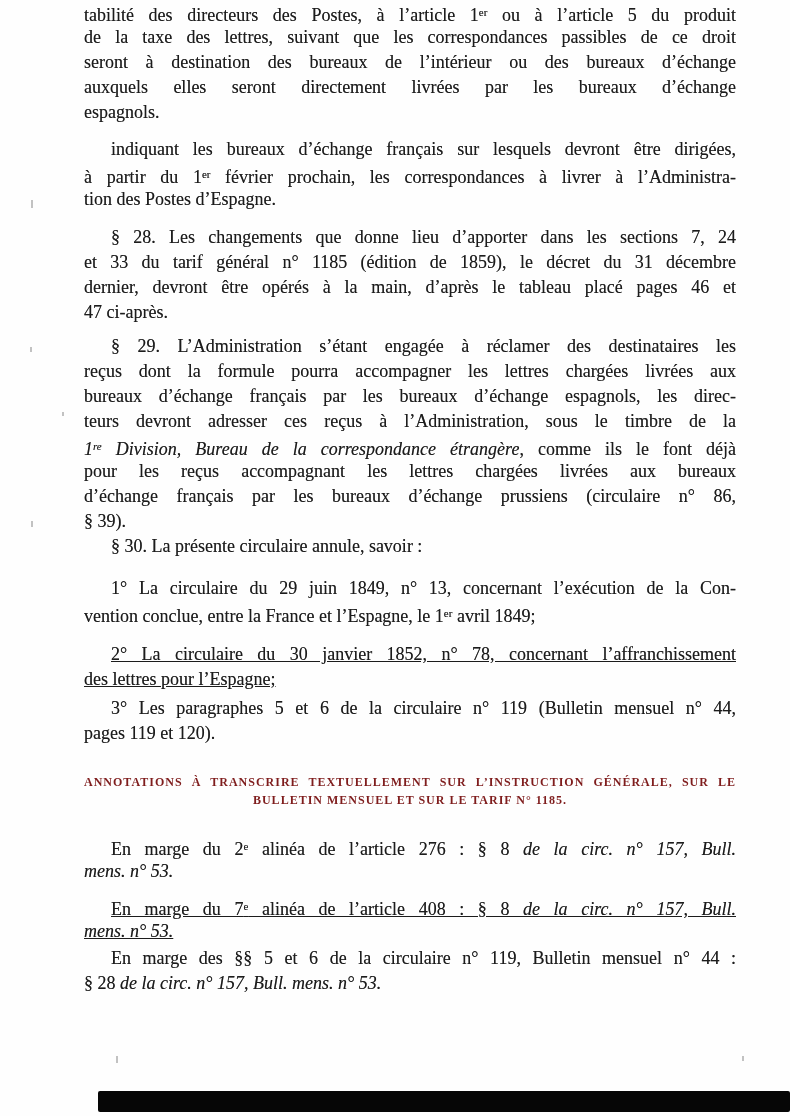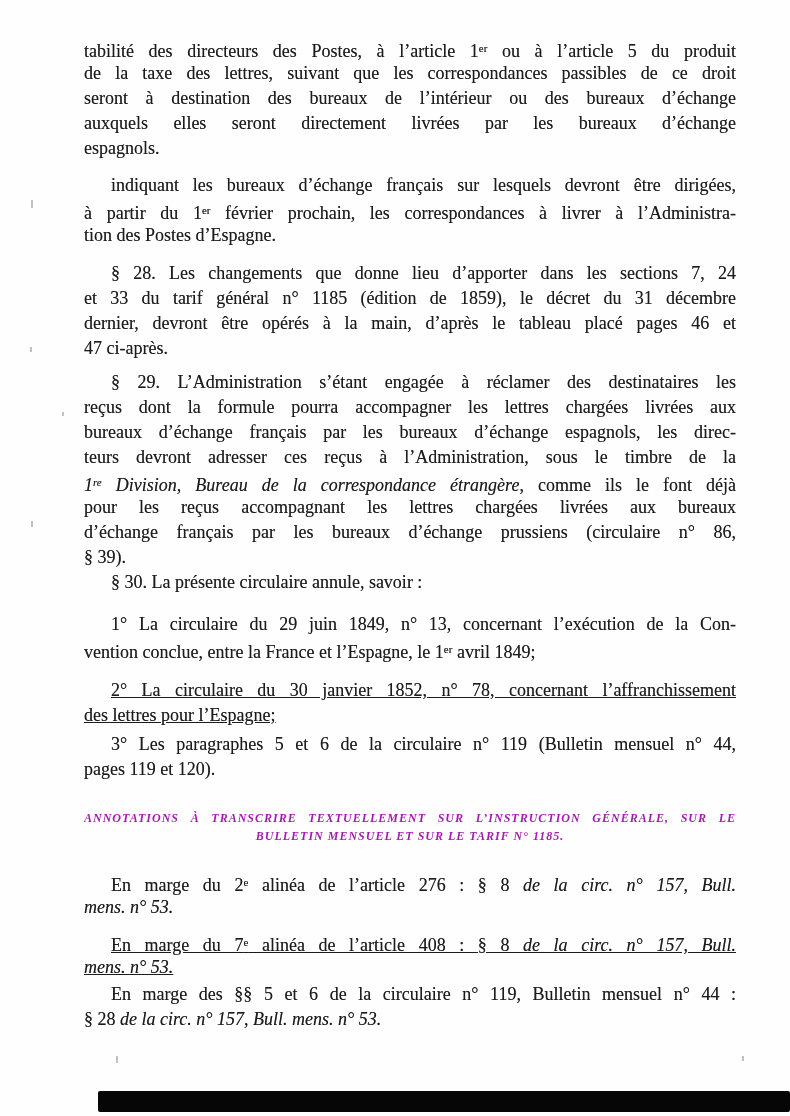--- a/index.html
+++ b/index.html
@@ -13,25 +13,25 @@
     height:25px;line-height:25px;font-size:18px;
     text-align:justify;text-align-last:justify;overflow:hidden;
     text-shadow:0 0 .5px rgba(25,25,25,.55);
   }
   .line.lastline{text-align-last:left;}
   .para.indent .line:first-child{text-indent:27px;}
   .sup{font-size:11px;vertical-align:5px;}
   .it{font-style:italic;}
   .heading .line{
     height:18px;line-height:18px;font-size:12px;font-weight:bold;
-    letter-spacing:1px;color:#a21caf;text-shadow:none;font-style:italic;
+    letter-spacing:1px;color:#7f1d1d;text-shadow:none;
   }
   .heading .line.lastline{text-align-last:center;}
   
-  [data-name="para-continuation"]{margin-top:36px;}
+  [data-name="para-continuation"]{}
   [data-name="para-s27"]{margin-top:12px;}
   [data-name="para-s28"]{margin-top:13px;}
   [data-name="para-s29"]{margin-top:9px;}
   [data-name="para-s30"]{}
   [data-name="para-item-1"]{margin-top:17px;}
   [data-name="para-item-2"]{margin-top:16px;text-decoration:underline;}
   [data-name="para-item-3"]{margin-top:4px;}
   [data-name="annotations-heading"]{margin-top:27px;}
   [data-name="para-marge-1"]{margin-top:25px;}
   [data-name="para-marge-2"]{margin-top:10px;text-decoration:underline;}

